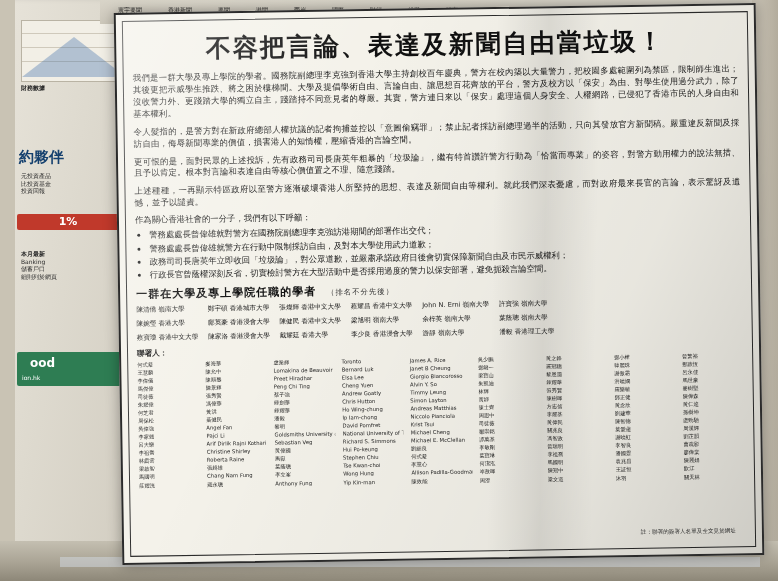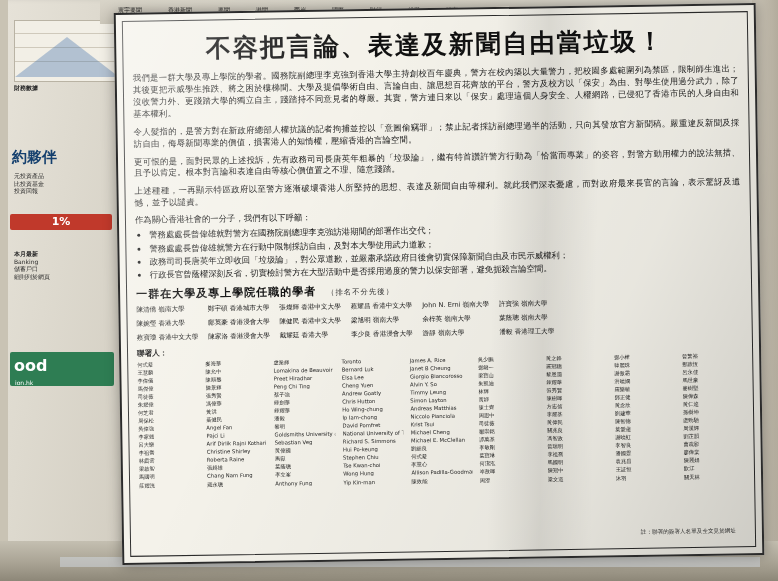--- a/index.html
+++ b/index.html
@@ -8,21 +8,21 @@
     background:#b9b3a6;
     font-family:"DejaVu Sans","Liberation Sans",sans-serif;
   }
   #page{
     position:relative;width:778px;height:581px;overflow:hidden;
     background:#c9c3b4;
   }
 
   
   .bg-left{
-    position:absolute;left:8px;top:0;width:120px;height:581px;
+    position:absolute;left:15px;top:0;width:120px;height:581px;
     background:linear-gradient(100deg,#e6e2d8 0%,#dedacf 40%,#d2cdc1 100%);
     box-shadow:inset -6px 0 10px -6px rgba(0,0,0,.35);
   }
   .bg-top{
     position:absolute;left:100px;top:0;width:678px;height:24px;
     background:linear-gradient(180deg,#d8d4c8,#cdc8bb);
   }
   .bg-right{
     position:absolute;right:0;top:0;width:26px;height:581px;
     background:linear-gradient(270deg,#b3ac9d,#cdc7b9);
@@ -146,21 +146,21 @@
     <div class="blk redbar" style="top:214px;width:102px;height:16px;line-height:16px;text-align:center;font-size:11px;">
       <span>1%</span>
     </div>
     <div class="lft" style="top:250px;left:6px;width:104px;">
       <div class="hd">本月最新</div>
       <div>Banking</div>
       <div>儲蓄戶口</div>
       <div>細則列於網頁</div>
     </div>
     <div class="blk greenbox" style="top:352px;width:104px;height:34px;">
-      <div style="padding:4px 4px;font-size:16px;font-weight:bold;">ood</div>
+      <div style="padding:4px 13px;font-size:12px;font-weight:bold;">ood</div>
       <div style="padding:0 5px;font-size:6px;">ion.hk</div>
     </div>
   </div>
 
   <div class="bg-top">
     <div style="display:flex;gap:26px;padding:6px 18px;font-size:6px;color:#222;">
       <span>寰宇要聞</span>
       <span>香港新聞</span>
       <span>要聞</span>
       <span>港聞</span>

